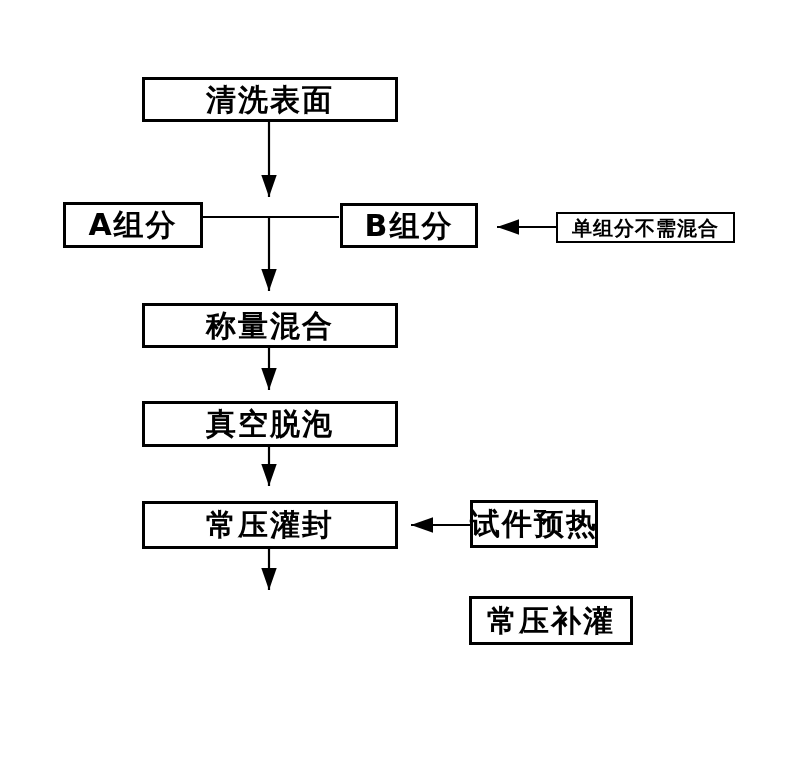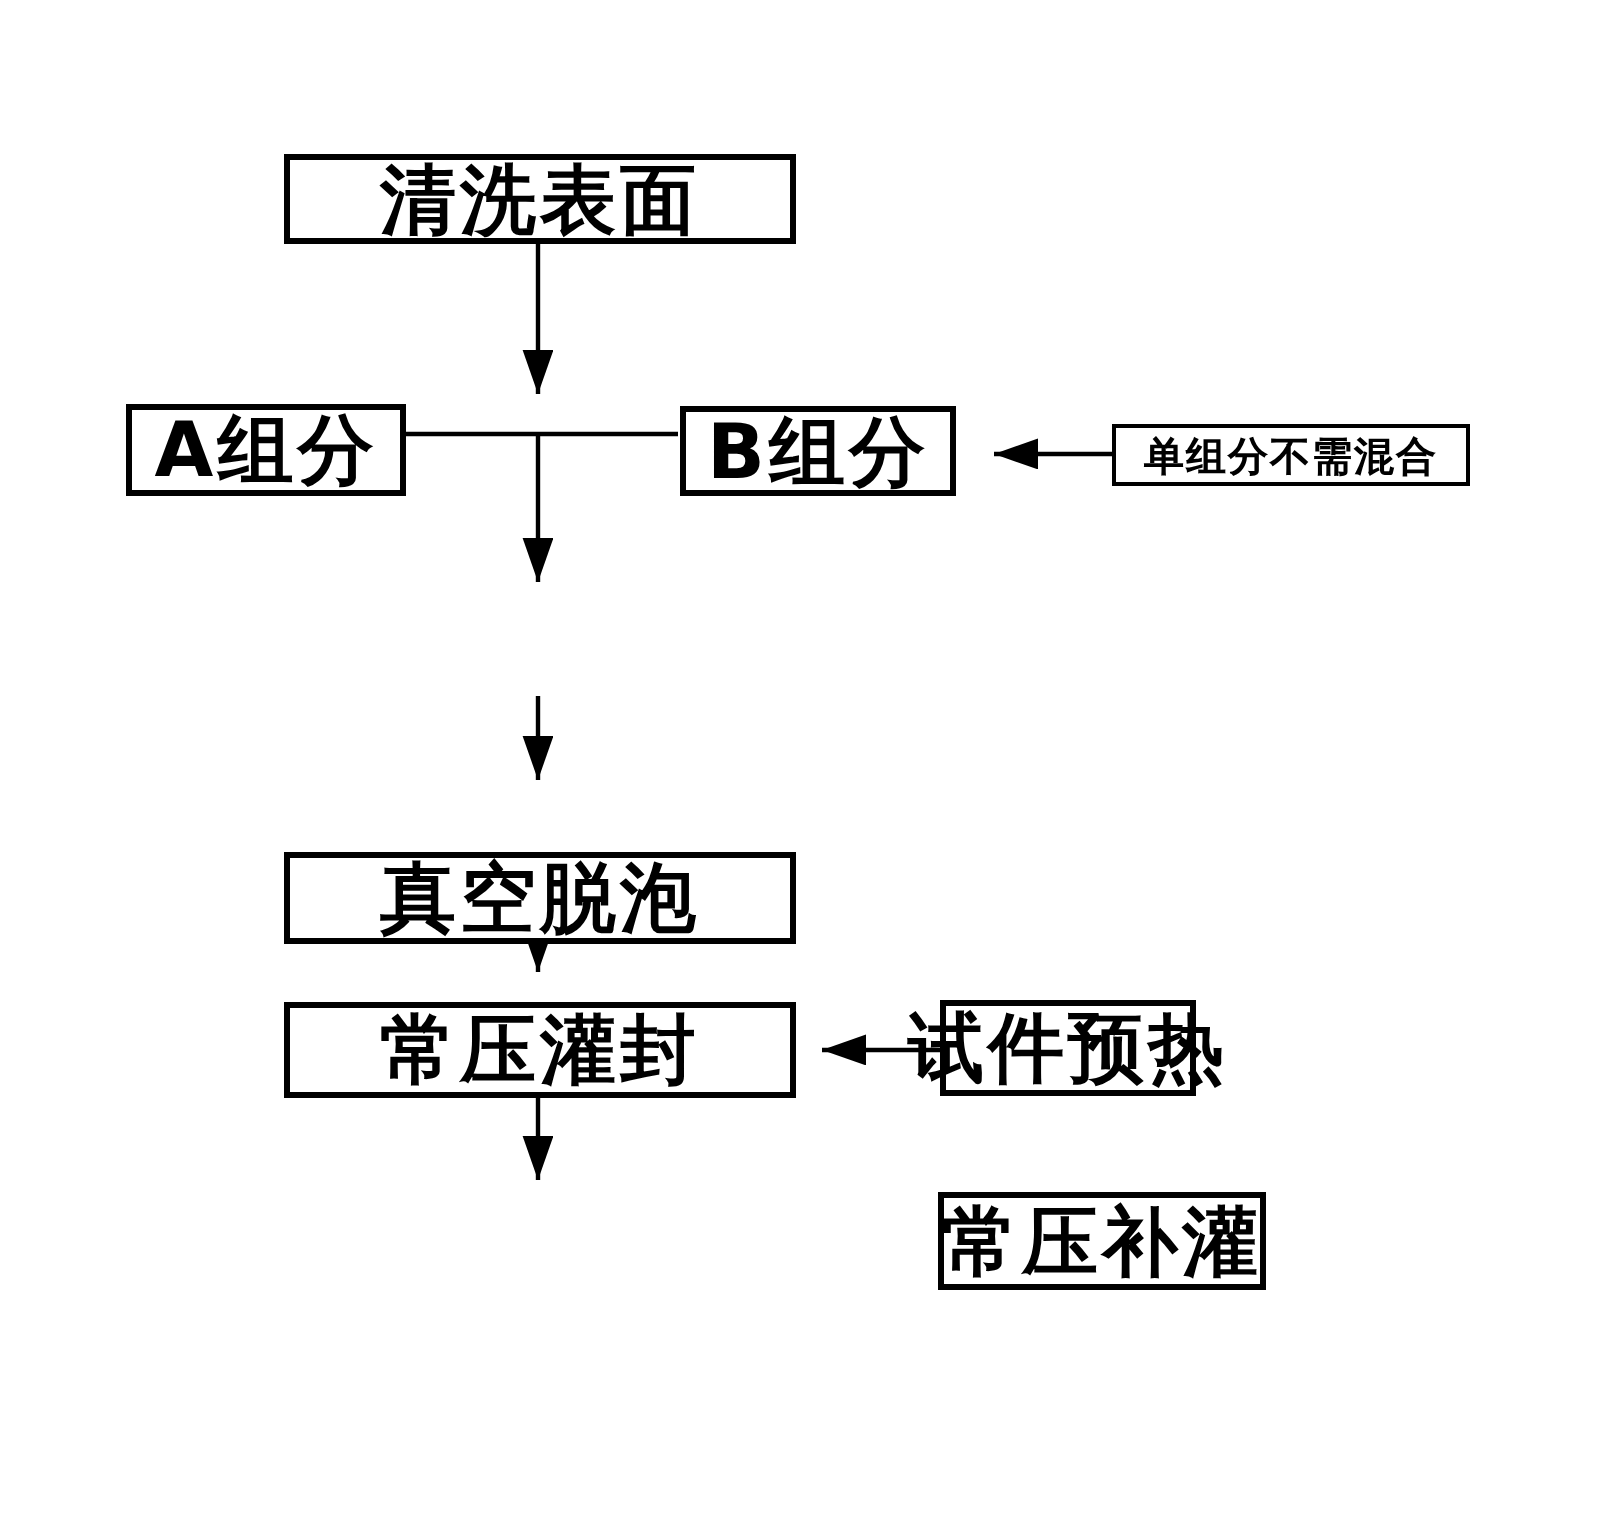--- a/index.html
+++ b/index.html
@@ -26,37 +26,37 @@
   .node {
     position: absolute;
     box-sizing: border-box;
     border: 3px solid #000000;
     background: #ffffff;
     display: flex;
     align-items: center;
     justify-content: center;
     color: #000000;
     font-weight: bold;
-    font-size: 38px;
+    font-size: 30px;
     letter-spacing: 2px;
     white-space: nowrap;
     line-height: 1;
   }
   .node.small {
     border-width: 2px;
     font-size: 20px;
     letter-spacing: 1px;
   }
   
   #node-clean-surface   { left: 142px; top:  77px; width: 256px; height: 45px; }
   #node-component-a     { left:  63px; top: 202px; width: 140px; height: 46px; }
   #node-component-b     { left: 340px; top: 203px; width: 138px; height: 45px; }
   #node-single-note     { left: 556px; top: 212px; width: 179px; height: 31px; }
   #node-weigh-mix       { left: 142px; top: 303px; width: 256px; height: 45px; }
-  #node-vacuum-degas    { left: 142px; top: 401px; width: 256px; height: 46px; margin-top: 25px; }
+  #node-vacuum-degas    { left: 142px; top: 401px; width: 256px; height: 46px; }
   #node-pressure-pot    { left: 142px; top: 501px; width: 256px; height: 48px; }
   #node-preheat         { left: 470px; top: 500px; width: 128px; height: 48px; }
   #node-room-cure       { left: 140px; top: 600px; width: 264px; height: 48px; }
   #node-refill          { left: 469px; top: 596px; width: 164px; height: 49px; }
 </style>
 </head>
 <body>
 
 <div id="canvas">
 
@@ -93,20 +93,23 @@
   </div>
 
   <div class="node small" id="node-single-note">
     <span>单组分不需混合</span>
   </div>
 
   <div class="node" id="node-component-b">
     <span>B组分</span>
   </div>
 
+  <div class="node" id="node-weigh-mix">
+    <span>称量混合</span>
+  </div>
 
   <div class="node" id="node-vacuum-degas">
     <span>真空脱泡</span>
   </div>
 
   <div class="node" id="node-pressure-pot">
     <span>常压灌封</span>
   </div>
 
   <div class="node" id="node-preheat">

